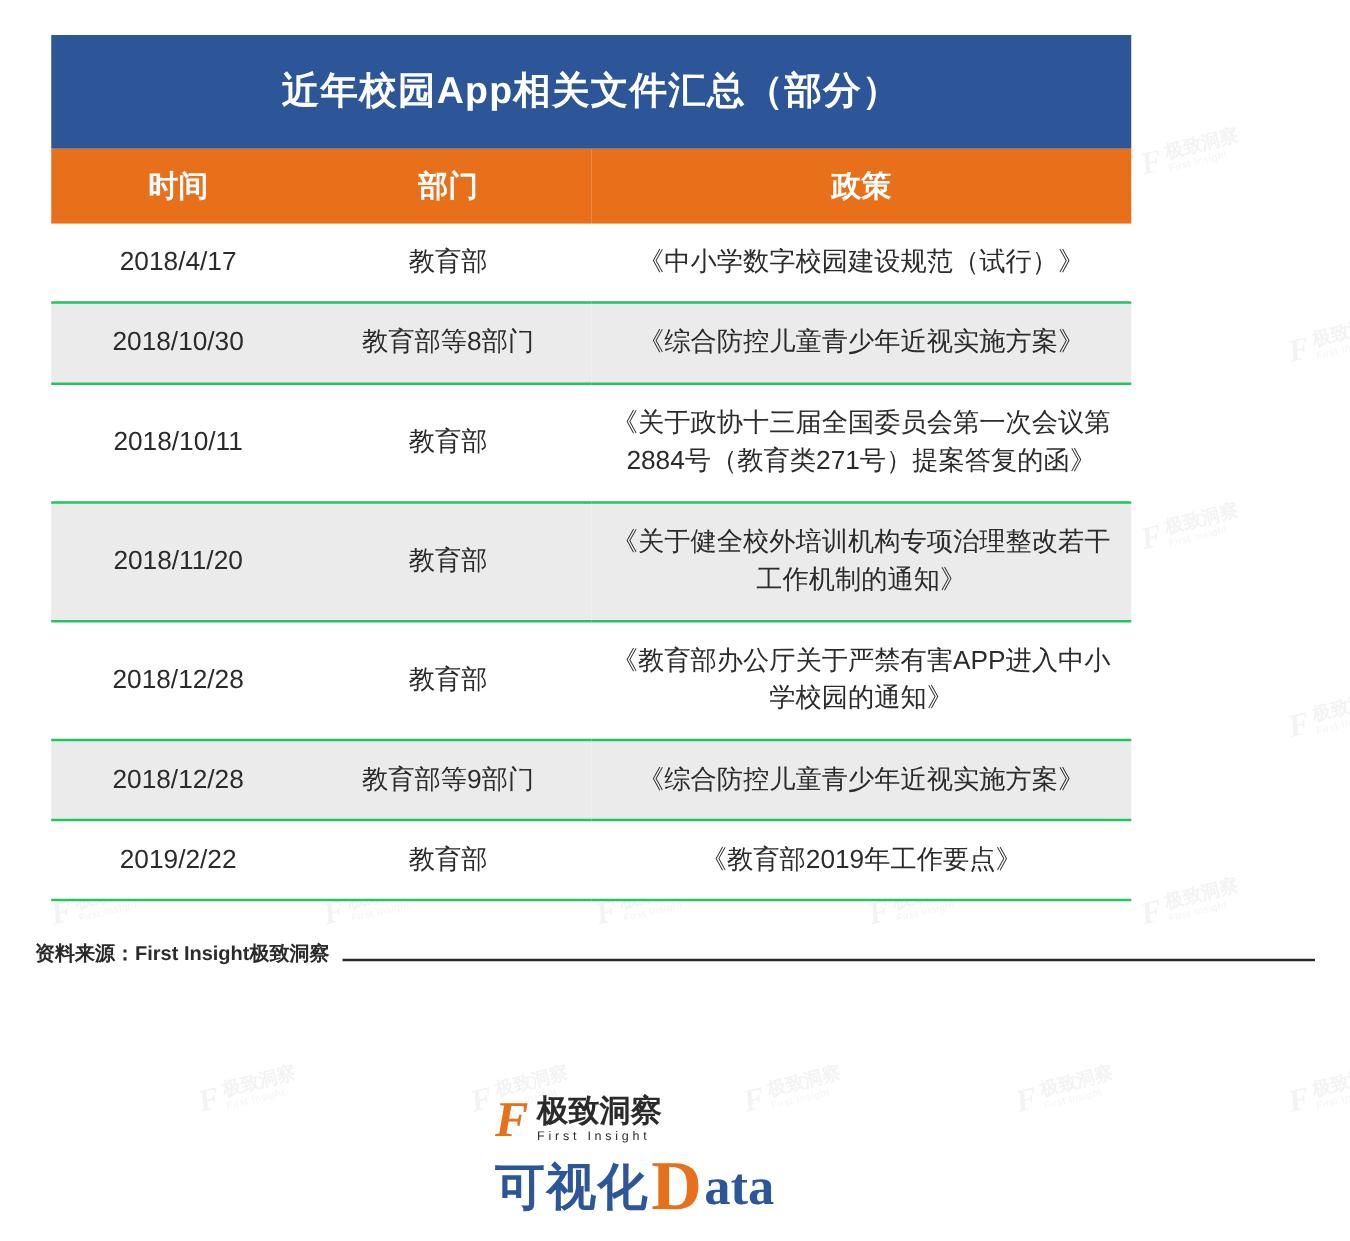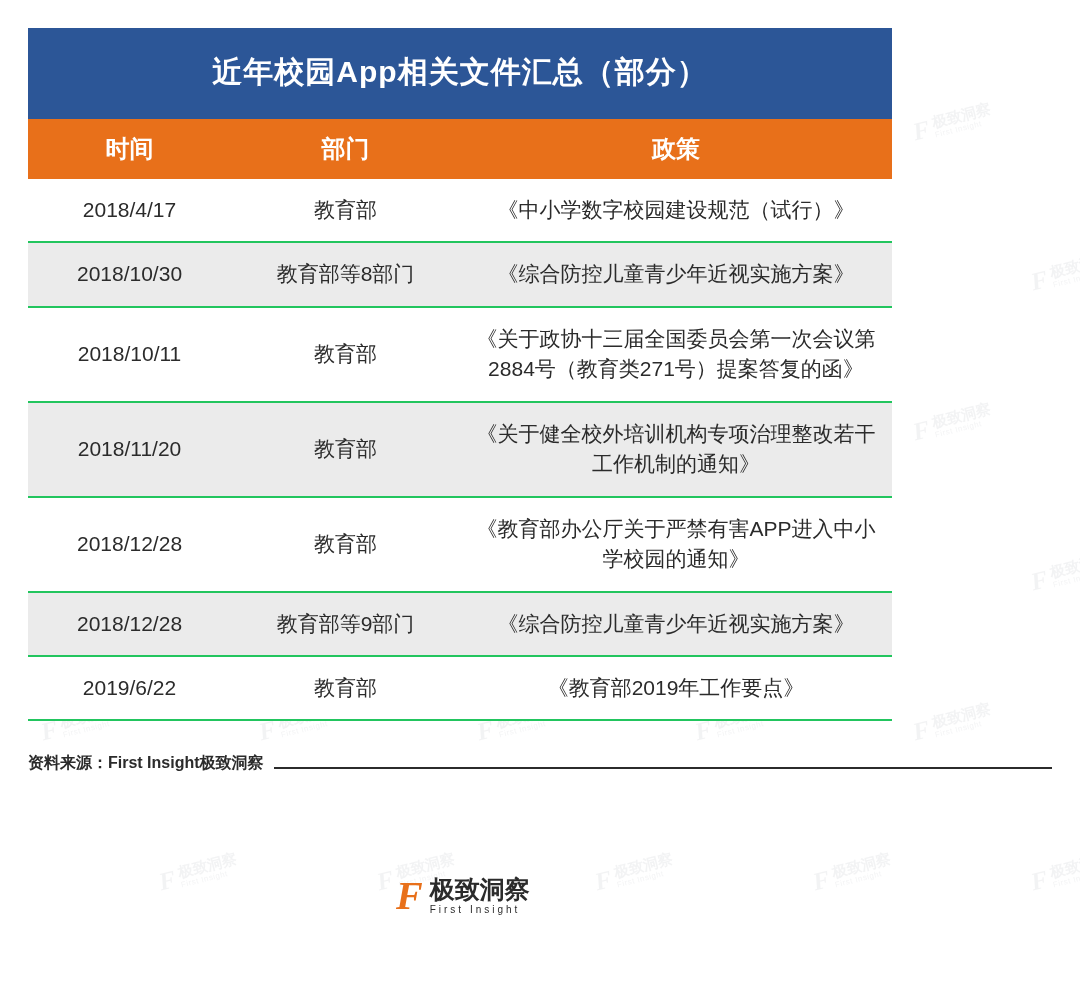--- a/index.html
+++ b/index.html
@@ -57,20 +57,21 @@
     justify-content: center;
   }
 
   
   .page {
     position: relative;
     z-index: 10;
     padding: 28px 28px 0 28px;
     box-sizing: border-box;
     width: 920px;
+    margin-left: 13px;
   }
 
   .title-bar {
     background: #2c5697;
     color: #ffffff;
     text-align: center;
     font-size: 30px;
     font-weight: bold;
     letter-spacing: 1px;
     padding: 24px 10px 26px 10px;
@@ -473,34 +474,39 @@
         <td>2018/12/28</td>
         <td>教育部</td>
         <td>《教育部办公厅关于严禁有害APP进入中小学校园的通知》</td>
       </tr>
       <tr>
         <td>2018/12/28</td>
         <td>教育部等9部门</td>
         <td>《综合防控儿童青少年近视实施方案》</td>
       </tr>
       <tr>
-        <td>2019/6/22</td>
+        <td>2019/2/22</td>
         <td>教育部</td>
         <td>《教育部2019年工作要点》</td>
       </tr>
     </tbody>
   </table>
 </div>
 
 <div class="source-row">
   <div class="source-text">资料来源：First Insight极致洞察</div>
   <div class="source-rule"></div>
 </div>
 
 <div class="brand-logo">
   <div class="brand-top">
     <span class="brand-F">F</span>
     <span class="brand-txt">
       <div class="brand-cn-top">极致洞察</div>
       <div class="brand-en-top">First Insight</div>
     </span>
   </div>
+  <div class="brand-bottom">
+    <span class="brand-vis">可视化</span>
+    <span class="brand-D">D</span>
+    <span class="brand-data">ata</span>
+  </div>
 </div>
 
 </body></html>

